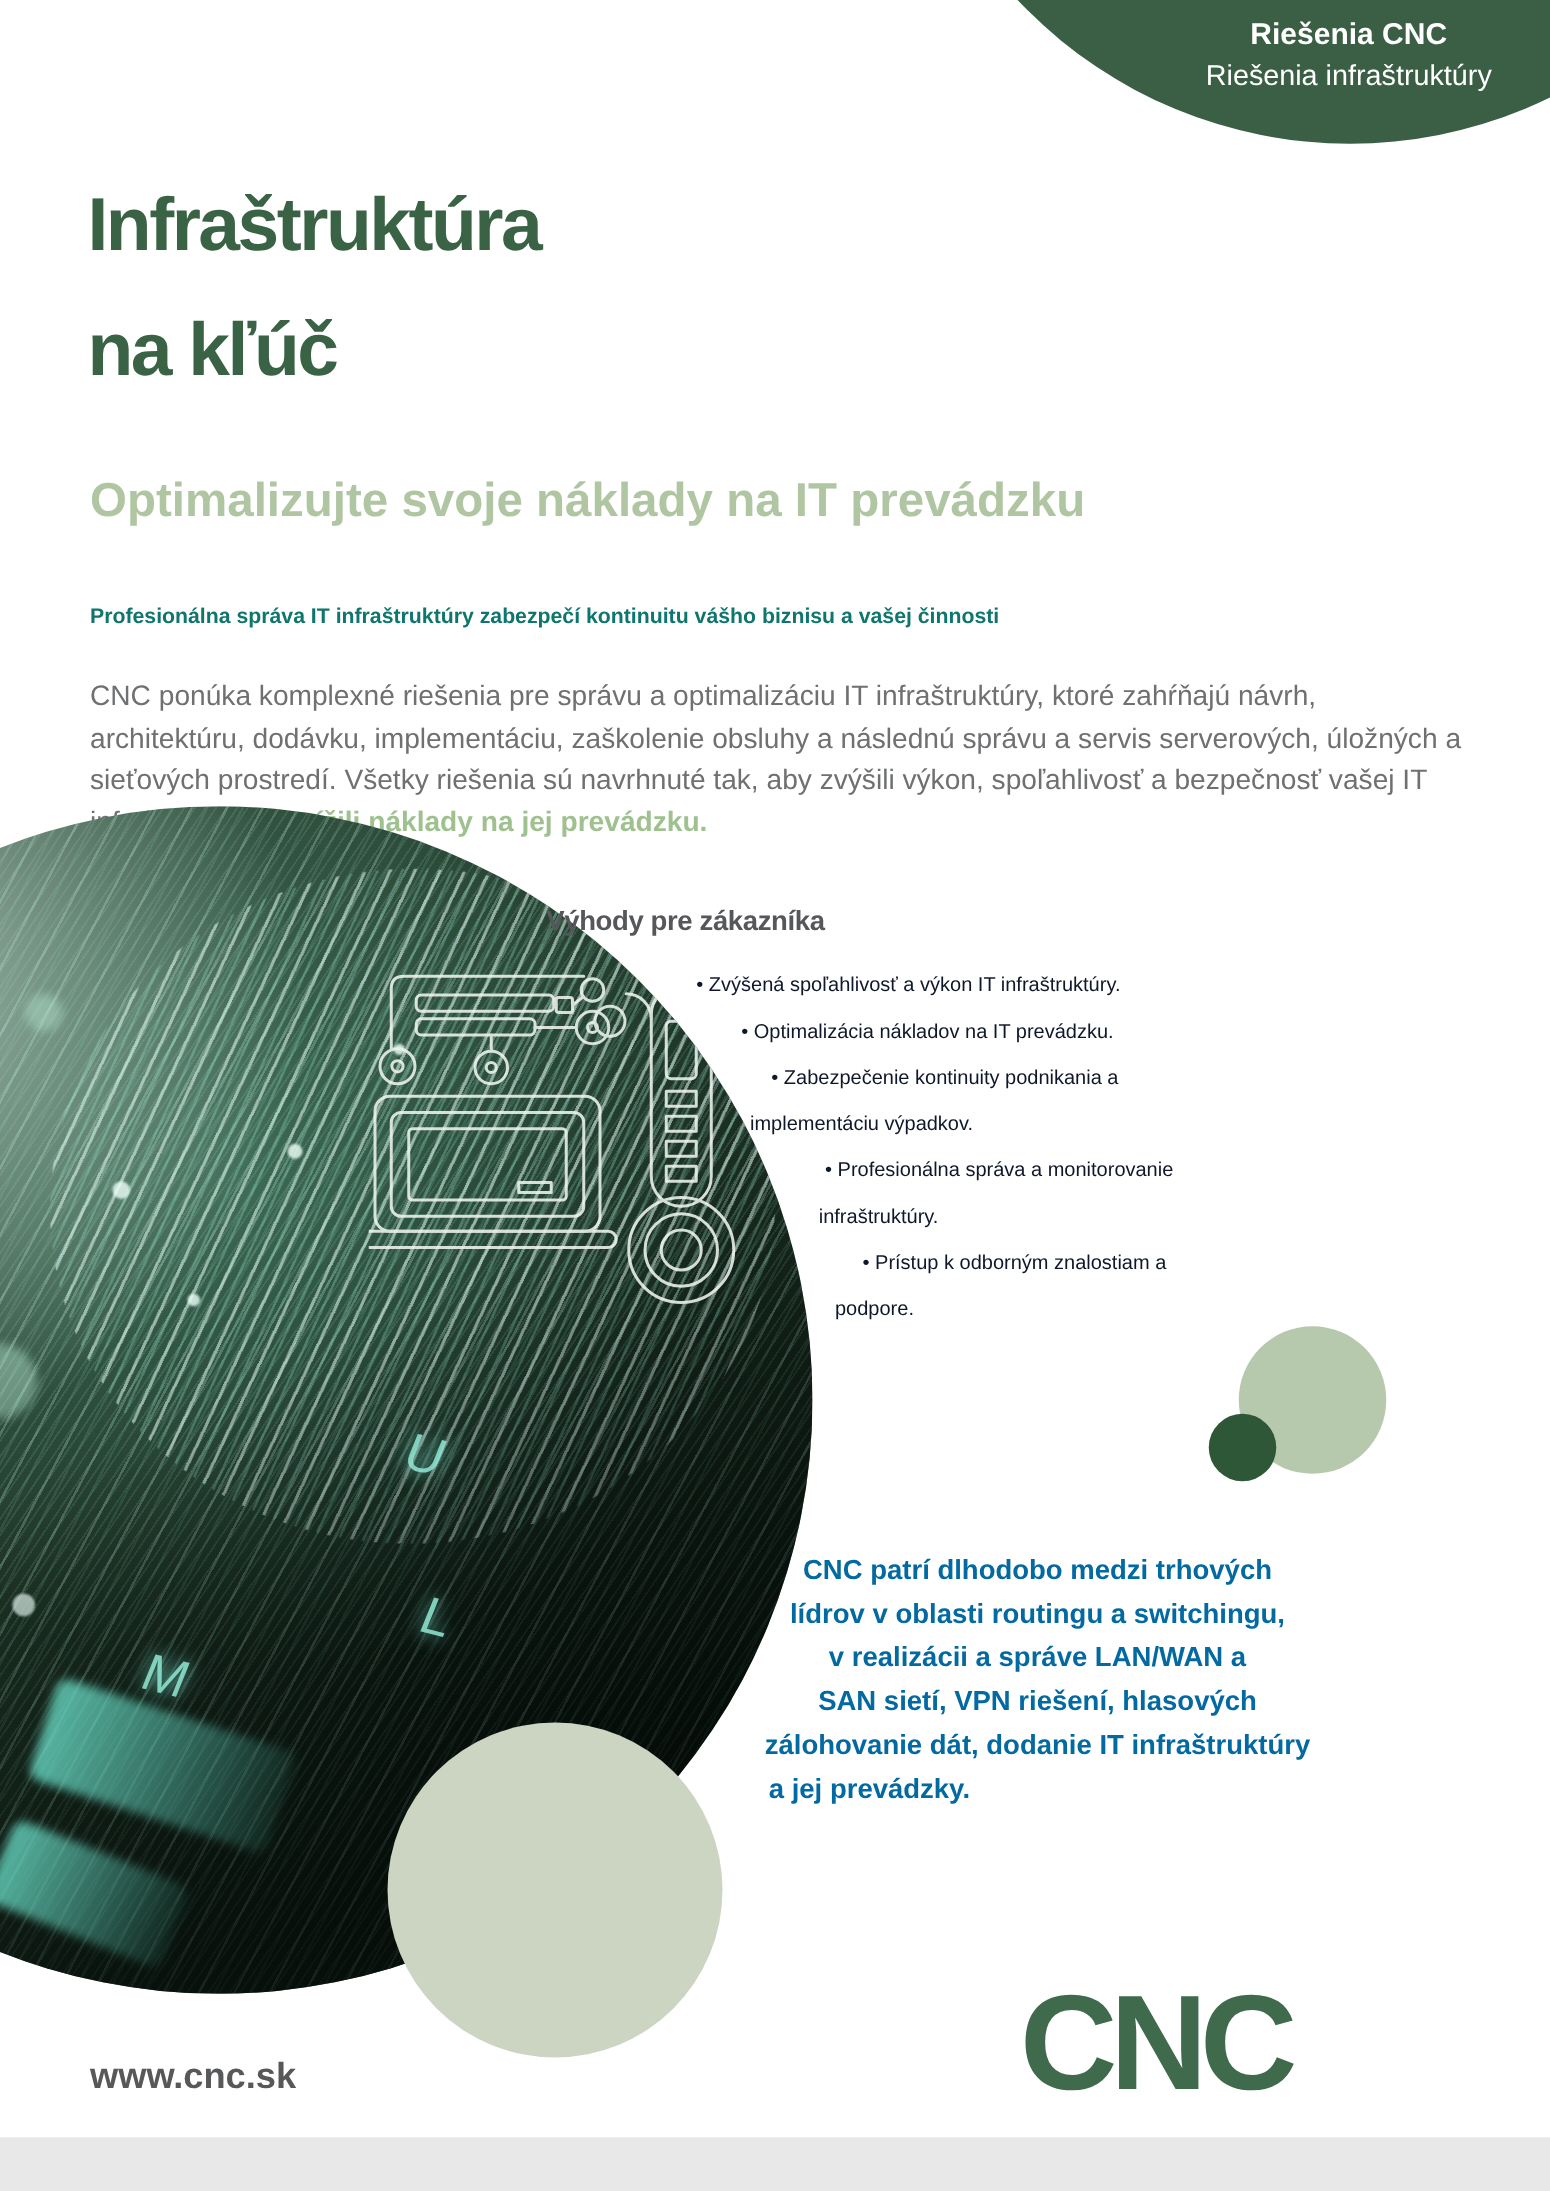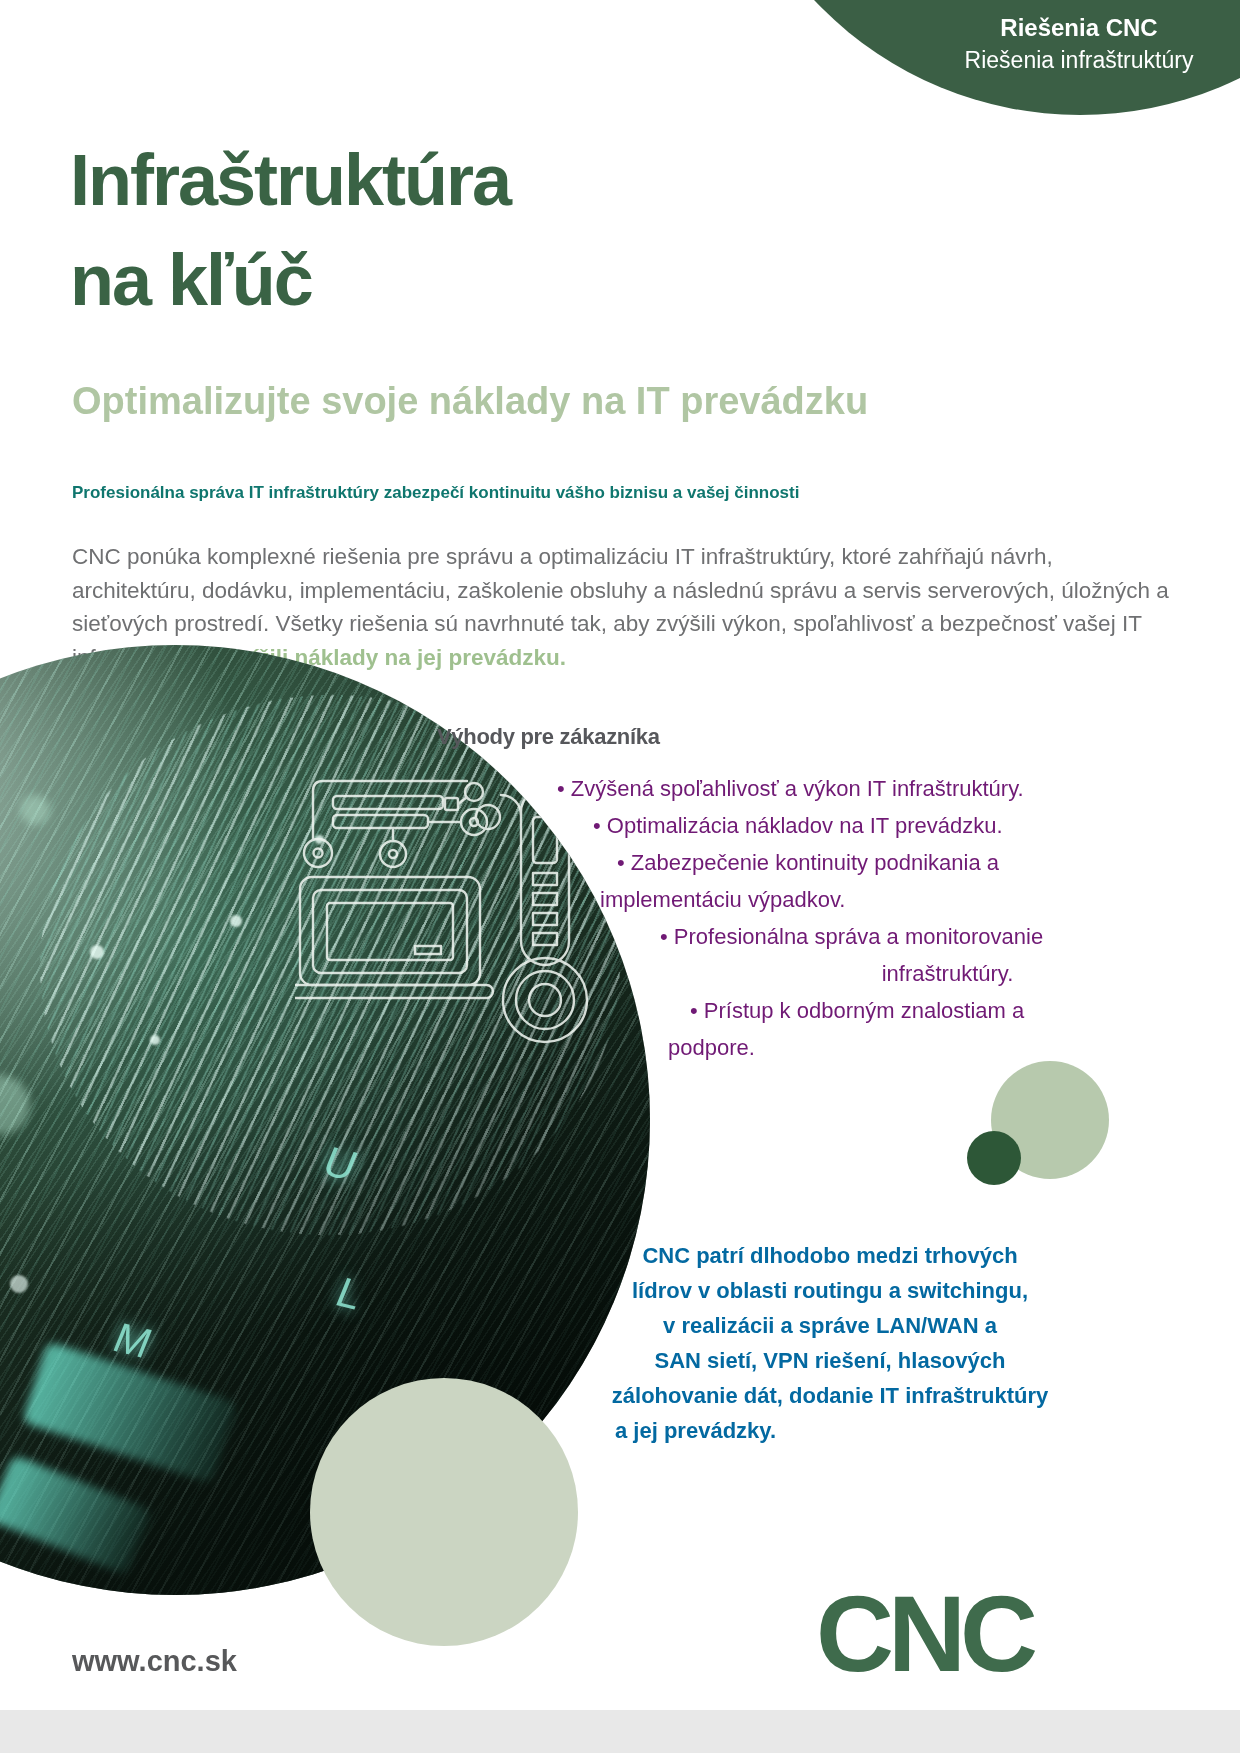--- a/index.html
+++ b/index.html
@@ -18,21 +18,21 @@
   .badge-text {
     position:absolute; left:914px; top:12px; width:330px;
     text-align:center; color:#ffffff; line-height:32px;
   }
   .badge-line1 { font-size:24px; font-weight:bold; }
   .badge-line2 { font-size:23px; font-weight:normal; }
 
   
   .title {
     position:absolute; left:70px; top:130px;
-    font-size:72px; line-height:100px; font-weight:bold;
+    font-size:60px; line-height:100px; font-weight:bold;
     letter-spacing:-2px; color:#3a6345;
   }
   .title span { display:block; }
   .subtitle {
     position:absolute; left:72px; top:380px;
     font-size:38px; font-weight:bold; color:#b0c6a3; white-space:nowrap;
   }
   .lead {
     position:absolute; left:72px; top:483px;
     font-size:17px; font-weight:bold; color:#0f766e; white-space:nowrap;
@@ -42,27 +42,27 @@
     font-size:22.5px; line-height:33.5px; color:#6f7072;
   }
   .body-par .hl { color:#9fc08f; font-weight:bold; }
 
   
   .benefits-heading {
     position:absolute; left:437px; top:724px;
     font-size:22px; font-weight:bold; letter-spacing:-0.3px; color:#56575b;
   }
   .benefits { position:absolute; left:0; top:770px; width:1240px; }
-  .benefit-line { font-size:22px; line-height:37px; color:#701a75; white-space:nowrap; }
+  .benefit-line { font-size:16px; line-height:37px; color:#0f172a; white-space:nowrap; }
   .benefit-line:nth-child(1){ margin-left:557px; }
   .benefit-line:nth-child(2){ margin-left:593px; }
   .benefit-line:nth-child(3){ margin-left:617px; }
   .benefit-line:nth-child(4){ margin-left:600px; }
   .benefit-line:nth-child(5){ margin-left:660px; }
-  .benefit-line:nth-child(6){ margin-left:655px;text-align:center; }
+  .benefit-line:nth-child(6){ margin-left:655px; }
   .benefit-line:nth-child(7){ margin-left:690px; }
   .benefit-line:nth-child(8){ margin-left:668px; }
 
   
   .market { position:absolute; left:550px; top:1238px; width:560px; }
   .market-line {
     font-size:22px; line-height:35px; font-weight:bold; color:#0369a1;
     text-align:center; white-space:nowrap;
   }
   .market-line:last-child { text-align:left; padding-left:65px; }

